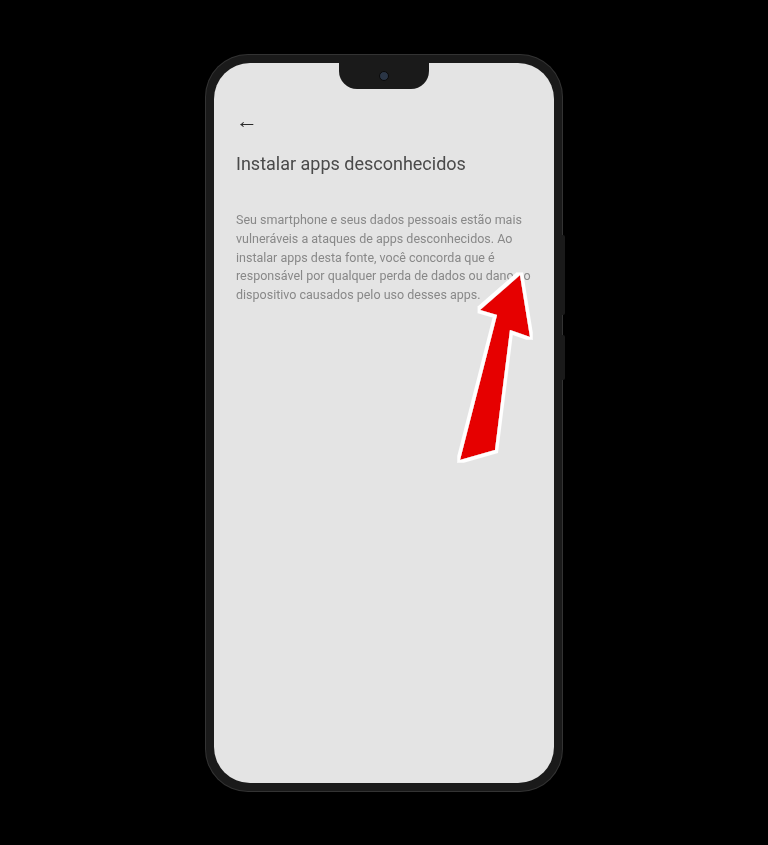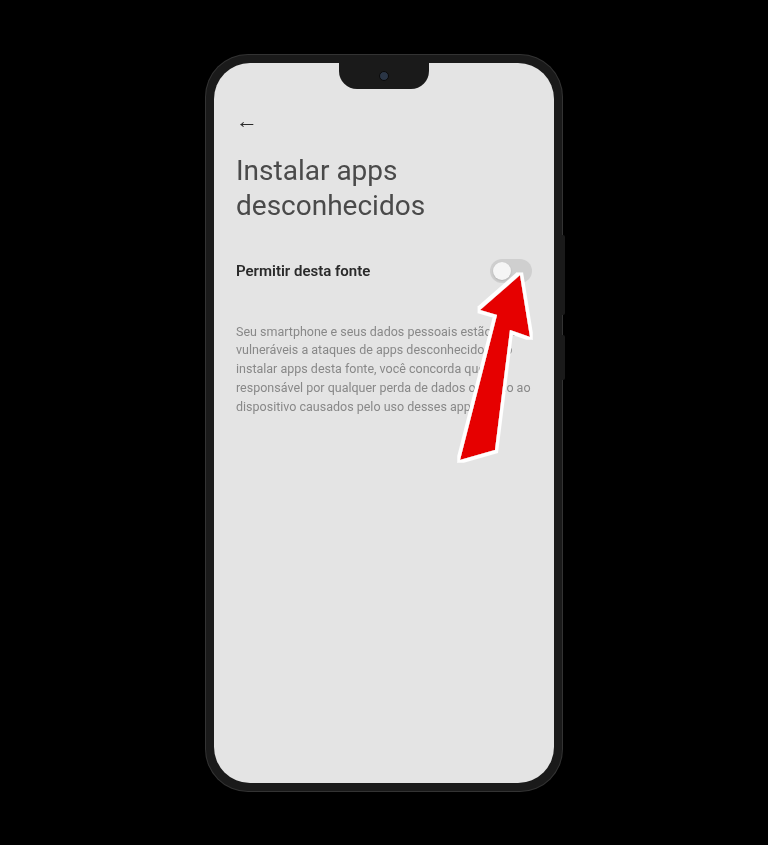--- a/index.html
+++ b/index.html
@@ -79,21 +79,21 @@
       align-items: center;
       justify-content: flex-start;
       margin-bottom: 16px;
       cursor: pointer;
     }
     .back-arrow {
       font-size: 22px;
       color: #2a2a2a;
     }
     .page-title {
-      font-size: 28px;
+      font-size: 18px;
       font-weight: 400;
       color: #4a4a4a;
       line-height: 1.25;
       margin-bottom: 36px;
     }
     .setting-row {
       display: flex;
       align-items: center;
       justify-content: space-between;
       margin-bottom: 40px;
@@ -142,26 +142,20 @@
   <div class="phone-buttons-right2"></div>
   <div class="screen">
     <div class="notch">
       <div class="camera"></div>
     </div>
     <div class="content">
       <div class="back-button">
         <span class="back-arrow">←</span>
       </div>
       <h1 class="page-title">Instalar apps desconhecidos</h1>
-      <div class="setting-row">
-        <span class="setting-label">Permitir desta fonte</span>
-        <div class="toggle">
-          <div class="toggle-knob"></div>
-        </div>
-      </div>
       <p class="description">Seu smartphone e seus dados pessoais estão mais vulneráveis a ataques de apps desconhecidos. Ao instalar apps desta fonte, você concorda que é responsável por qualquer perda de dados ou dano ao dispositivo causados pelo uso desses apps.</p>
     </div>
   </div>
 </div>
 
 <div class="arrow-annotation">
   <svg width="140" height="220" viewBox="0 0 140 220">
     <defs>
       <filter id="whiteborder">
         <feMorphology operator="dilate" radius="3" in="SourceAlpha" result="dilated"></feMorphology>

